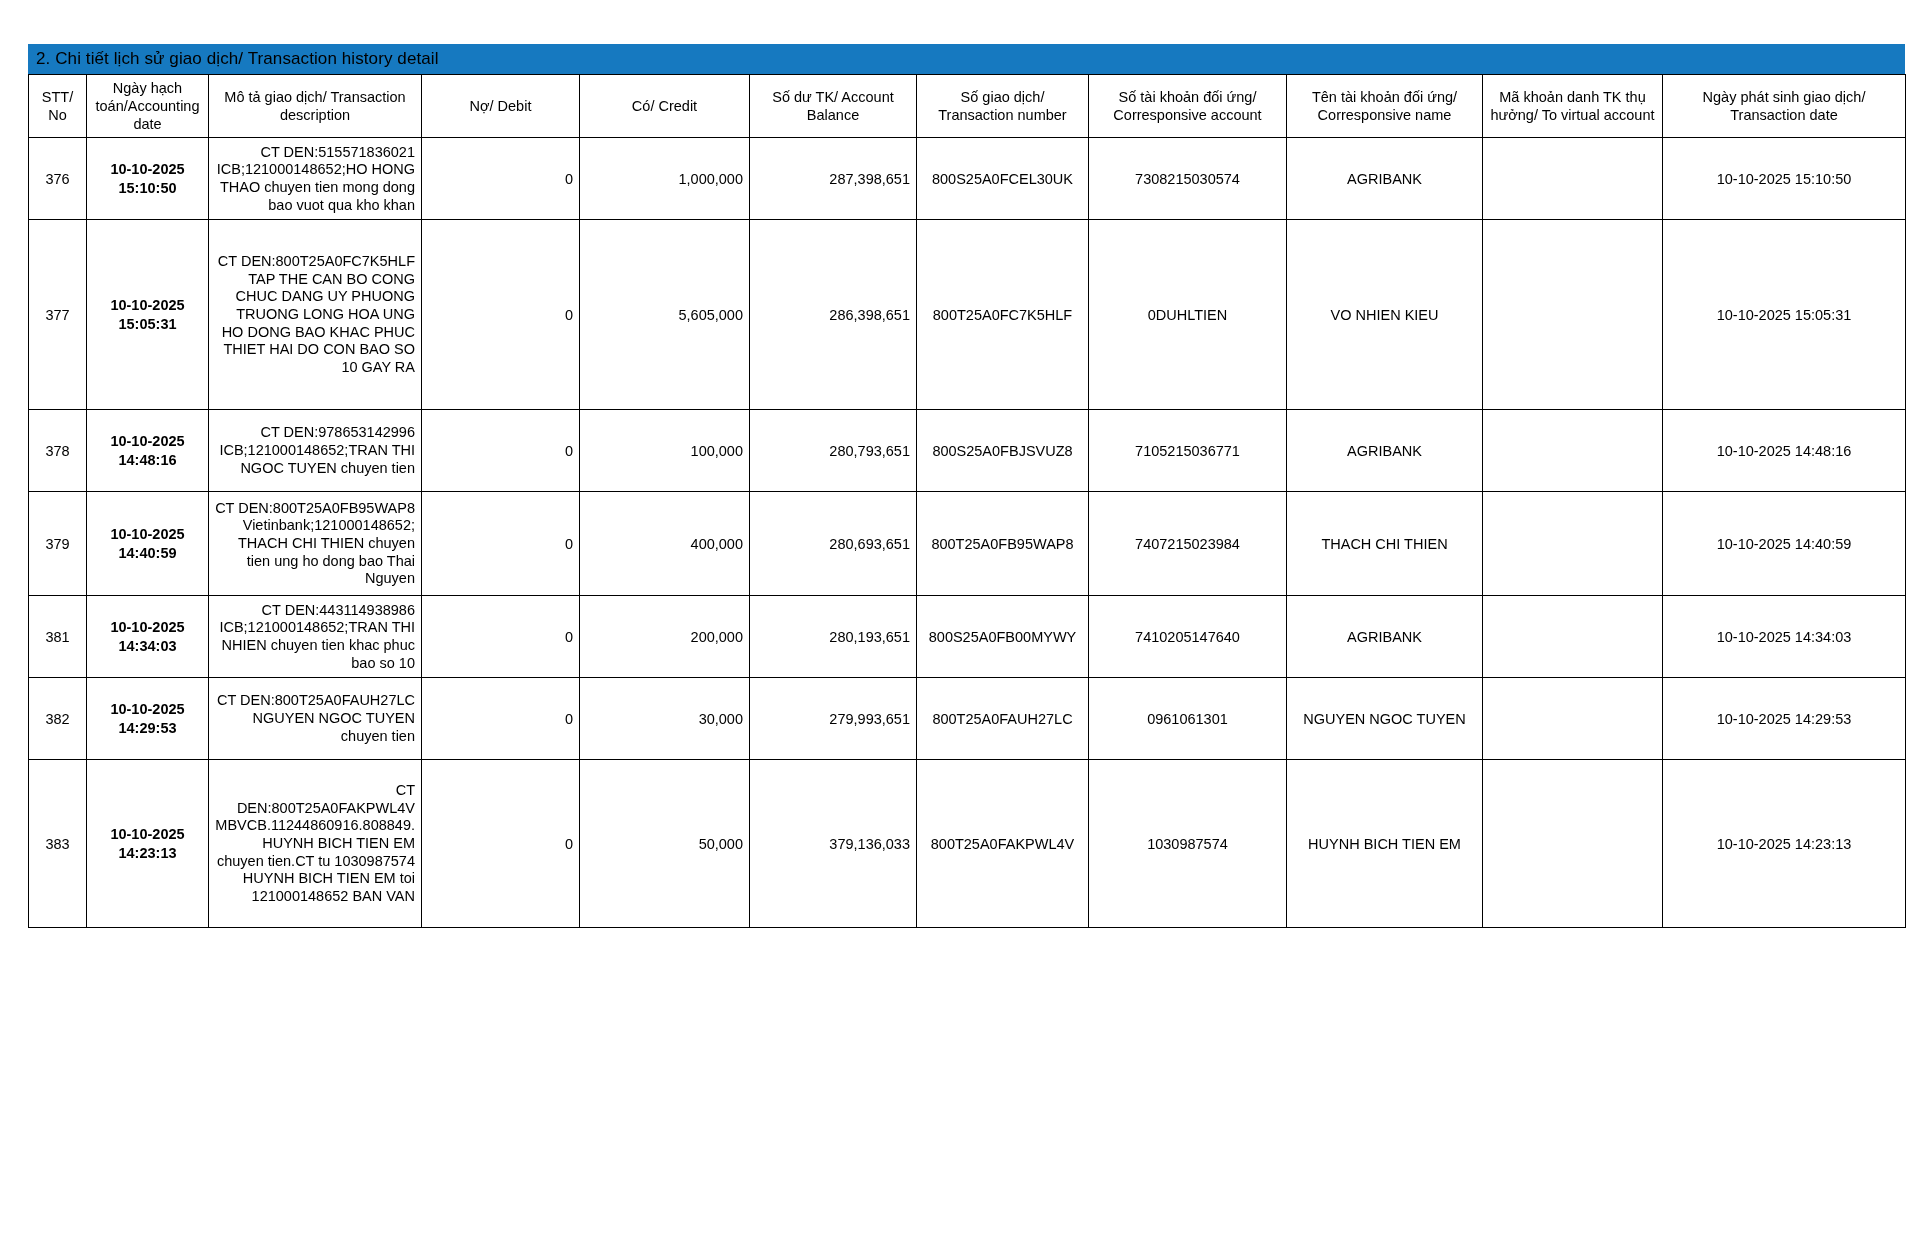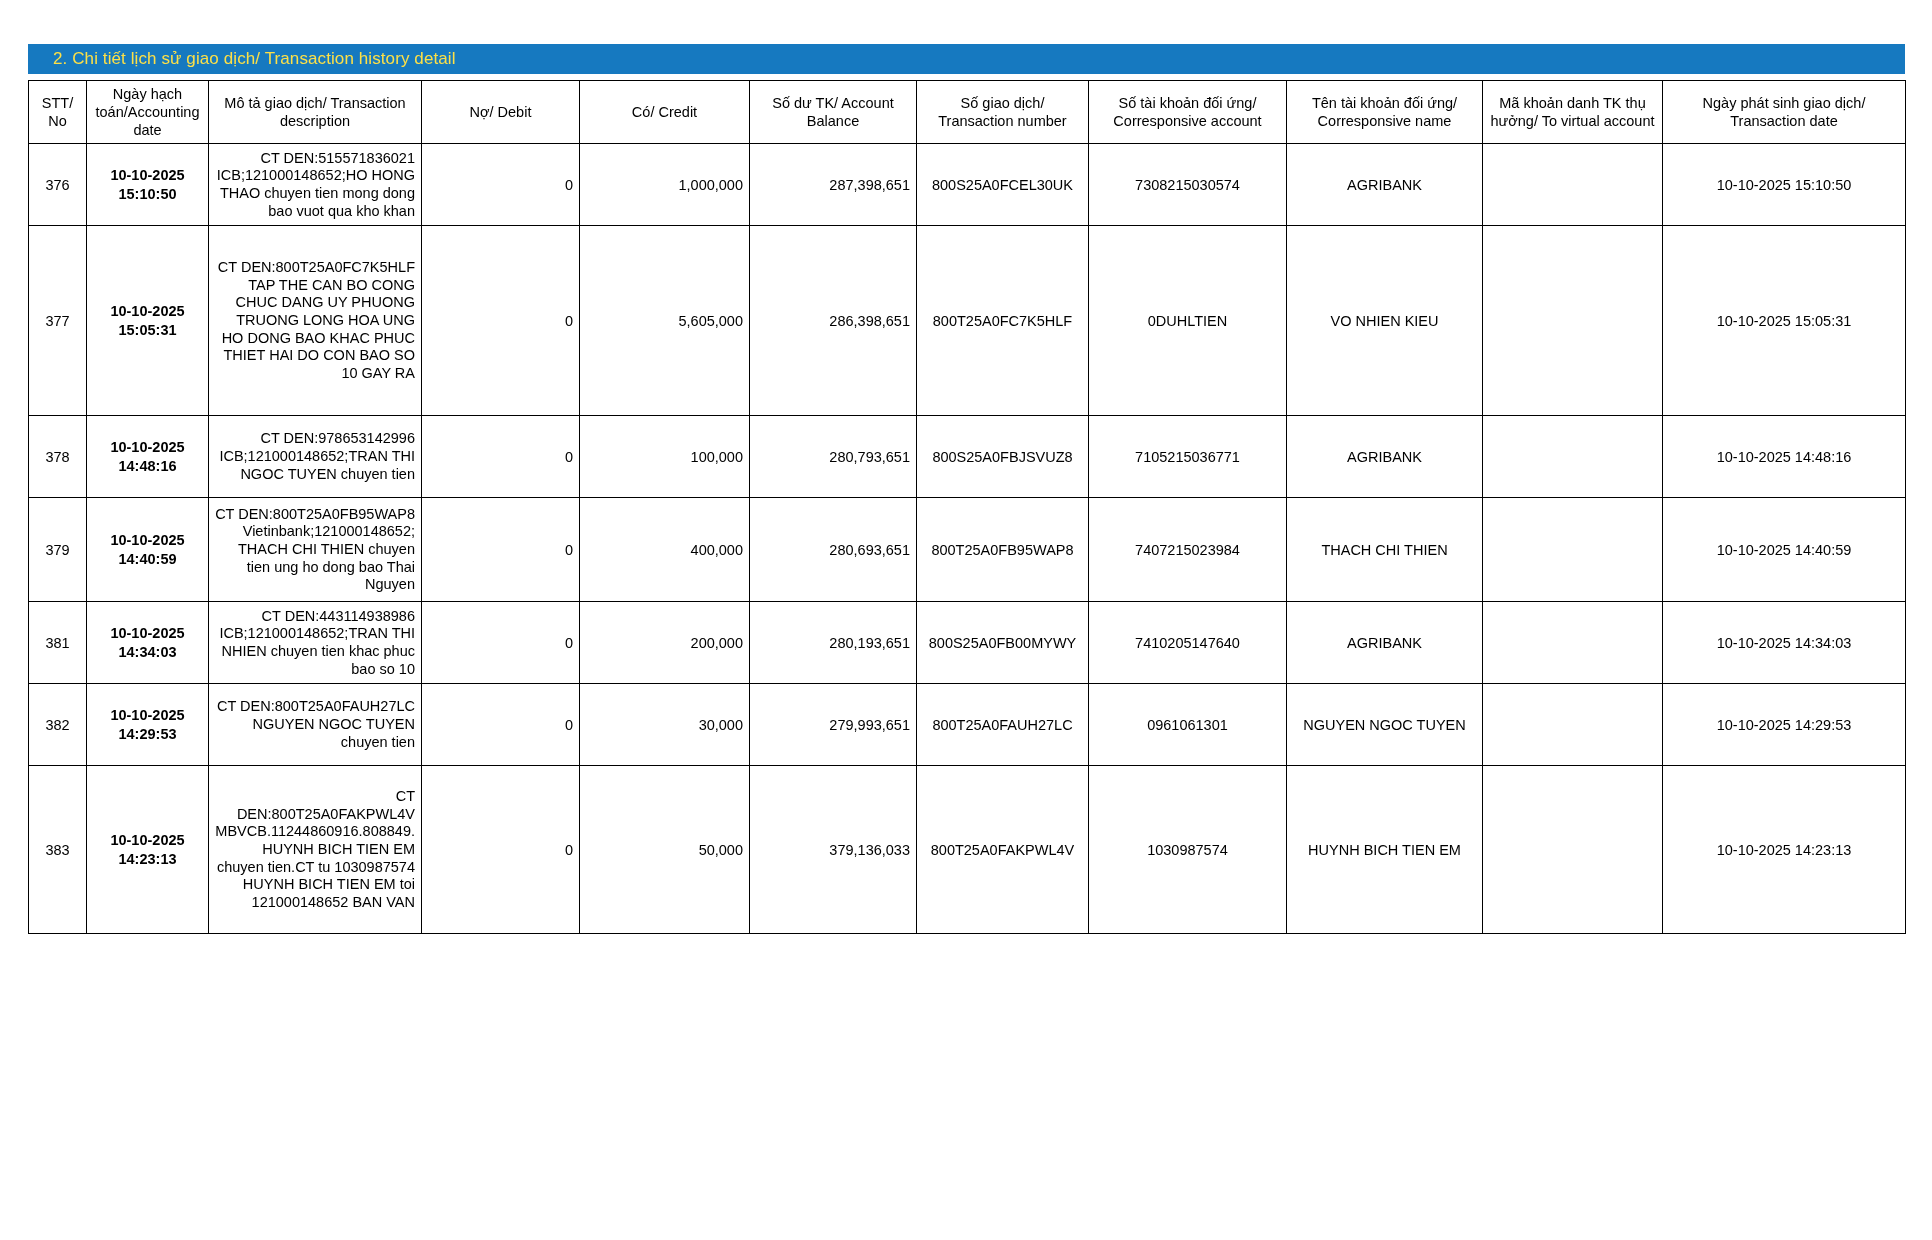--- a/index.html
+++ b/index.html
@@ -16,34 +16,34 @@
   }
   .page {
     position: relative;
     width: 1932px;
     height: 1240px;
     box-sizing: border-box;
     padding: 44px 28px 0 28px;
   }
   .section-header {
     background: #1679C0;
-    color: #fde047;
+    color: #000000;
     font-size: 17px;
     line-height: 30px;
     height: 30px;
-    padding: 0 25px;
+    padding: 0 8px;
     box-sizing: border-box;
     width: 1877px;
     letter-spacing: 0.1px;
   }
   table.txn {
     border-collapse: collapse;
     width: 1877px;
     table-layout: fixed;
-    margin-top: 6px;
+    margin-top: 0;
   }
   table.txn th, table.txn td {
     border: 1px solid #000000;
     font-size: 14.5px;
     padding: 4px 6px;
     box-sizing: border-box;
     vertical-align: middle;
   }
   table.txn th {
     text-align: center;

